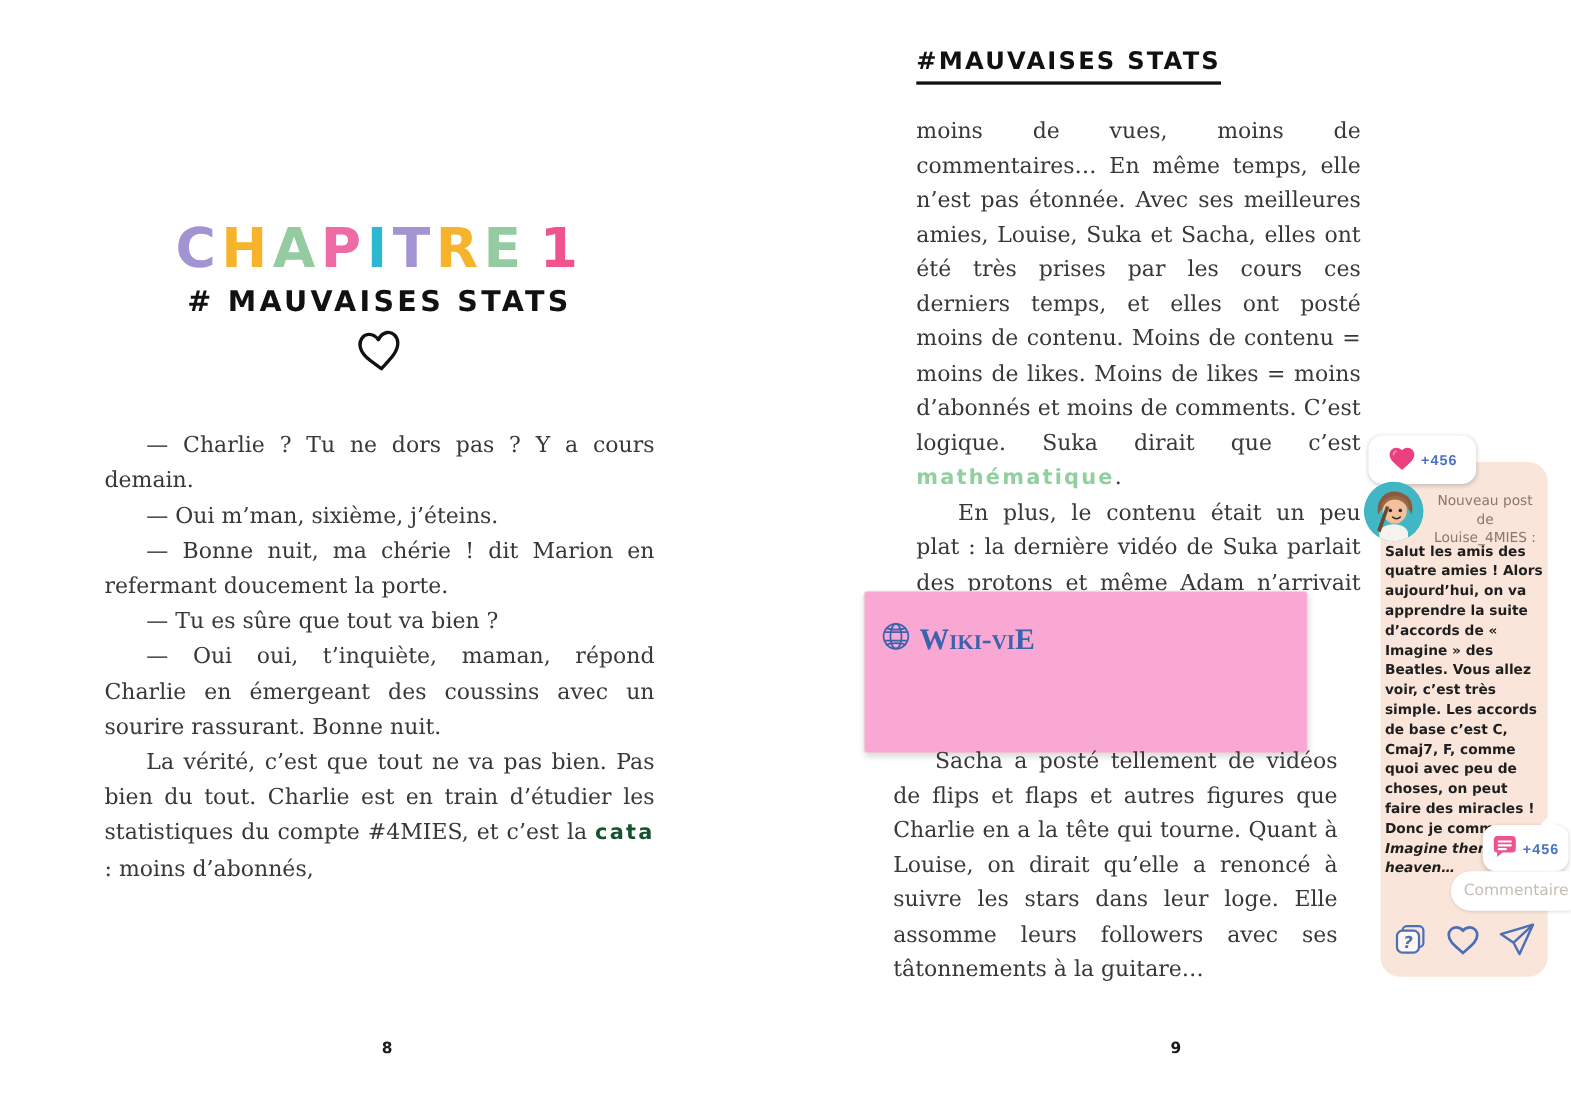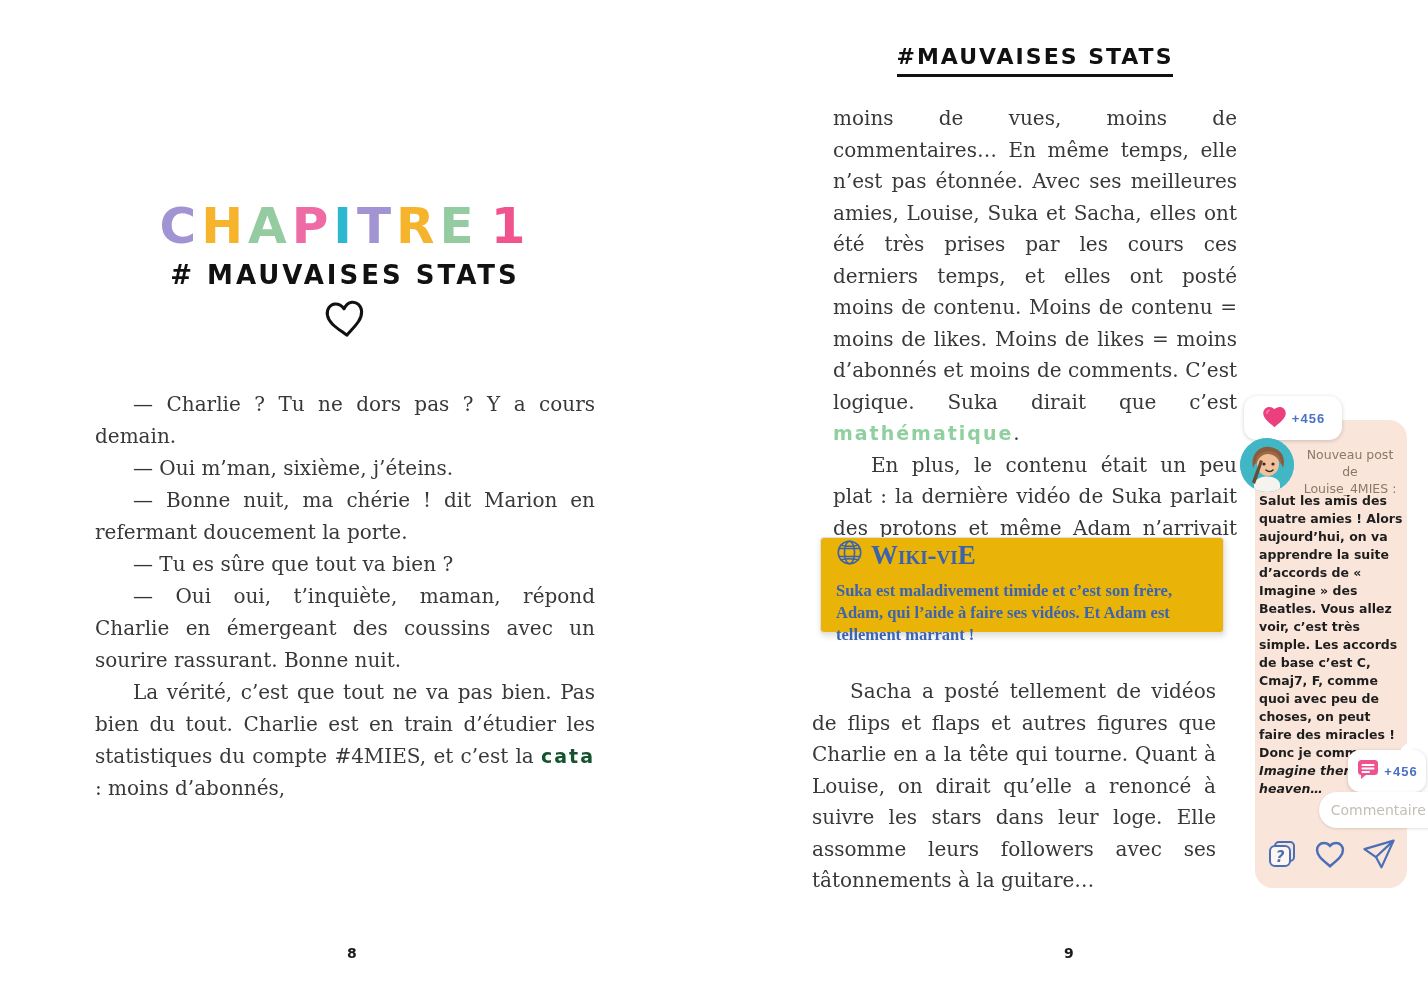--- a/index.html
+++ b/index.html
@@ -21,28 +21,28 @@
   #right-body-2{left:812px;top:676px;width:404px;line-height:31.5px;}
   .body-col p{margin:0;}
   .indent{text-indent:38px;}
 
   .hand{font-family:"DejaVu Sans",sans-serif;font-weight:800;letter-spacing:2px;font-size:19px;}
   .hand.teal{color:#2ab5c9;}
   .hand.red{color:#14532d;}
   .hand.green{color:#90d09f;}
 
   
-  .page-header{position:absolute;left:833px;top:44px;width:404px;text-align:center;}
+  .page-header{position:absolute;left:833px;top:44px;width:404px;text-align:left;}
   .page-header span{display:inline-block;font-family:"DejaVu Sans",sans-serif;font-weight:800;
     font-size:22px;letter-spacing:2px;color:#111;border-bottom:3px solid #111;padding-bottom:5px;}
 
   
-  .wiki-box{position:absolute;left:820px;top:537px;width:372px;height:92px;background:#eab308;
+  .wiki-box{position:absolute;left:785px;top:537px;width:372px;height:92px;background:#f9a8d4;
             border:1px solid #e3ded9;border-radius:4px;box-shadow:1px 3px 6px rgba(0,0,0,.14);
-            padding:1px 15px;}
+            padding:27px 15px;}
   .wiki-title{display:flex;align-items:center;gap:8px;color:#3b62ad;
               font-family:"Liberation Serif",serif;font-variant:small-caps;
               font-size:27px;font-weight:600;line-height:27px;}
   .wiki-text{margin-top:9px;color:#3a63b0;font-family:"Liberation Serif",serif;
              font-weight:600;font-size:16.5px;line-height:22px;text-align:left;}
 
   
   .pageno{position:absolute;top:945px;font-family:"DejaVu Sans",sans-serif;
           font-weight:800;font-size:14px;color:#1a1a1a;}
   #pageno-left{left:347px;}
@@ -125,21 +125,20 @@
           <g fill="none" stroke="#3b62ad" stroke-width="1.4">
             <circle cx="12" cy="12" r="10"></circle>
             <ellipse cx="12" cy="12" rx="4.5" ry="10"></ellipse>
             <path d="M2.5 8.5 H21.5 M2.5 15.5 H21.5"></path>
             <path d="M4 5 C7 7 17 7 20 5 M4 19 C7 17 17 17 20 19"></path>
           </g>
         </svg>
       </span>
       <span>Wiki-viE</span>
     </div>
-    <div class="wiki-text">Suka est maladivement timide et c’est son frère, Adam, qui l’aide à faire ses vidéos. Et Adam est tellement marrant !</div>
   </div>
 
   <div id="right-body-2" class="body-col">
     <p class="indent">Sacha a posté tellement de vidéos de flips et flaps et autres figures que Charlie en a la tête qui tourne. Quant à Louise, on dirait qu’elle a renoncé à suivre les stars dans leur loge. Elle assomme leurs followers avec ses tâtonnements à la guitare…</p>
   </div>
 
   <div id="pageno-right" class="pageno">9</div>
 
   <div class="social-panel"></div>
 

